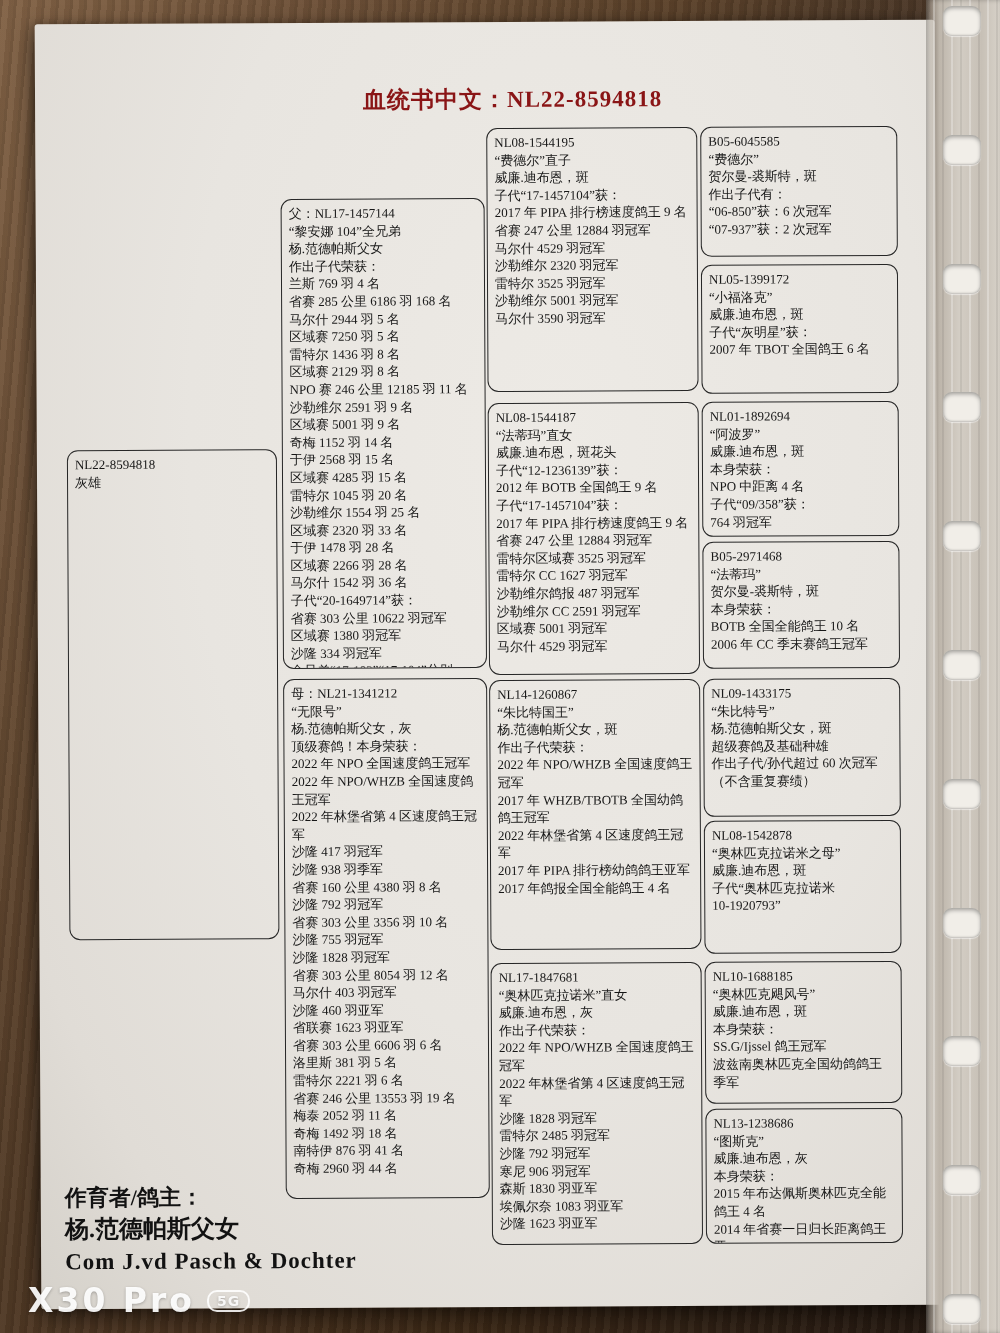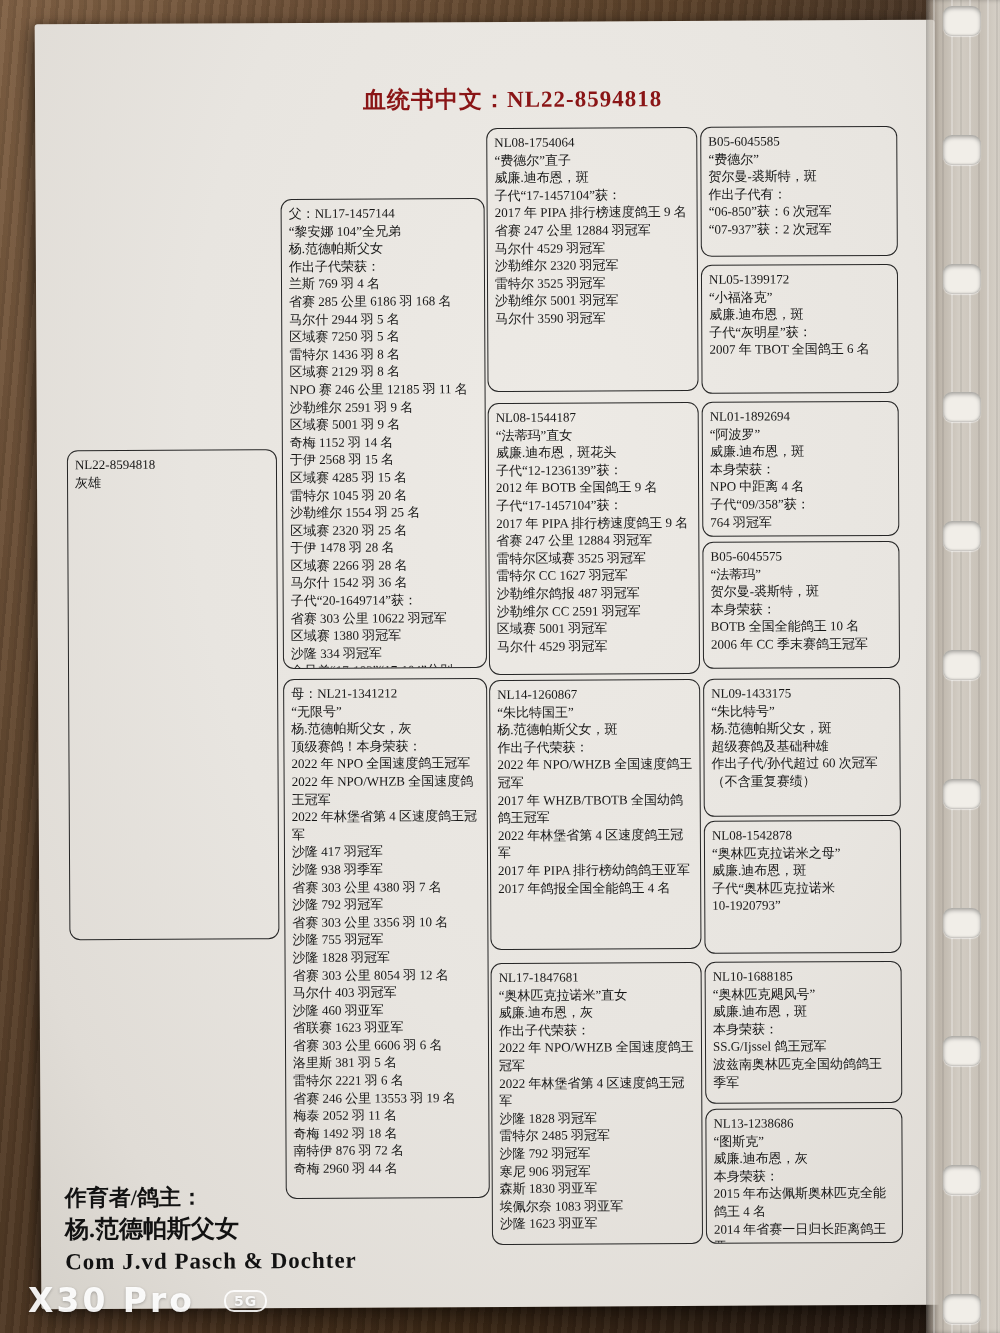--- a/index.html
+++ b/index.html
@@ -55,21 +55,21 @@
   }
   .pbox .ln{white-space:normal;word-break:break-all;}
   .footer{
     position:absolute;left:24px;top:1158px;color:#121212;font-weight:bold;
   }
   .footer .f1{font-size:22px;line-height:31px;}
   .footer .f2{font-size:24px;line-height:33px;}
   .footer .f3{font-size:23px;line-height:32px;font-family:"Liberation Serif","DejaVu Serif",serif;letter-spacing:1px;}
   .watermark{
     position:absolute;left:28px;top:1281px;z-index:30;
-    display:flex;align-items:center;gap:29px;
+    display:flex;align-items:center;gap:12px;
     color:rgba(255,255,255,0.93);
     font-family:"DejaVu Sans","Liberation Sans",sans-serif;
     text-shadow:0 1px 3px rgba(0,0,0,0.25);
     justify-content:space-between;
   }
   .watermark .wm-text{font-size:33px;font-weight:600;letter-spacing:3px;}
   .watermark .wm-badge{
     font-size:14px;font-weight:700;letter-spacing:1px;
     border:2.5px solid rgba(255,255,255,0.88);border-radius:10px;
     padding:1px 8px;color:rgba(255,255,255,0.88);
@@ -100,61 +100,61 @@
       <div class="ln">雷特尔 1436 羽 8 名</div>
       <div class="ln">区域赛 2129 羽 8 名</div>
       <div class="ln">NPO 赛 246 公里 12185 羽 11 名</div>
       <div class="ln">沙勒维尔 2591 羽 9 名</div>
       <div class="ln">区域赛 5001 羽 9 名</div>
       <div class="ln">奇梅 1152 羽 14 名</div>
       <div class="ln">于伊 2568 羽 15 名</div>
       <div class="ln">区域赛 4285 羽 15 名</div>
       <div class="ln">雷特尔 1045 羽 20 名</div>
       <div class="ln">沙勒维尔 1554 羽 25 名</div>
-      <div class="ln">区域赛 2320 羽 25 名</div>
+      <div class="ln">区域赛 2320 羽 33 名</div>
       <div class="ln">于伊 1478 羽 28 名</div>
       <div class="ln">区域赛 2266 羽 28 名</div>
       <div class="ln">马尔什 1542 羽 36 名</div>
       <div class="ln">子代“20-1649714”获：</div>
       <div class="ln">省赛 303 公里 10622 羽冠军</div>
       <div class="ln">区域赛 1380 羽冠军</div>
       <div class="ln">沙隆 334 羽冠军</div>
       <div class="ln">全兄弟“17-103”“17-104”分别</div>
     </div>
   <div class="pbox" style="left:245px;top:656px;width:204px;height:520px;">
       <div class="ln">母：NL21-1341212</div>
       <div class="ln">“无限号”</div>
       <div class="ln">杨.范德帕斯父女，灰</div>
       <div class="ln">顶级赛鸽！本身荣获：</div>
       <div class="ln">2022 年 NPO 全国速度鸽王冠军</div>
       <div class="ln">2022 年 NPO/WHZB 全国速度鸽王冠军</div>
       <div class="ln">2022 年林堡省第 4 区速度鸽王冠军</div>
       <div class="ln">沙隆 417 羽冠军</div>
       <div class="ln">沙隆 938 羽季军</div>
-      <div class="ln">省赛 303 公里 4380 羽 7 名</div>
+      <div class="ln">省赛 160 公里 4380 羽 8 名</div>
       <div class="ln">沙隆 792 羽冠军</div>
       <div class="ln">省赛 303 公里 3356 羽 10 名</div>
       <div class="ln">沙隆 755 羽冠军</div>
       <div class="ln">沙隆 1828 羽冠军</div>
       <div class="ln">省赛 303 公里 8054 羽 12 名</div>
       <div class="ln">马尔什 403 羽冠军</div>
       <div class="ln">沙隆 460 羽亚军</div>
       <div class="ln">省联赛 1623 羽亚军</div>
       <div class="ln">省赛 303 公里 6606 羽 6 名</div>
       <div class="ln">洛里斯 381 羽 5 名</div>
       <div class="ln">雷特尔 2221 羽 6 名</div>
       <div class="ln">省赛 246 公里 13553 羽 19 名</div>
       <div class="ln">梅泰 2052 羽 11 名</div>
       <div class="ln">奇梅 1492 羽 18 名</div>
-      <div class="ln">南特伊 876 羽 72 名</div>
+      <div class="ln">南特伊 876 羽 41 名</div>
       <div class="ln">奇梅 2960 羽 44 名</div>
     </div>
 
   <div class="pbox" style="left:451px;top:106px;width:211px;height:264px;">
-      <div class="ln">NL08-1754064</div>
+      <div class="ln">NL08-1544195</div>
       <div class="ln">“费德尔”直子</div>
       <div class="ln">威廉.迪布恩，斑</div>
       <div class="ln">子代“17-1457104”获：</div>
       <div class="ln">2017 年 PIPA 排行榜速度鸽王 9 名</div>
       <div class="ln">省赛 247 公里 12884 羽冠军</div>
       <div class="ln">马尔什 4529 羽冠军</div>
       <div class="ln">沙勒维尔 2320 羽冠军</div>
       <div class="ln">雷特尔 3525 羽冠军</div>
       <div class="ln">沙勒维尔 5001 羽冠军</div>
       <div class="ln">马尔什 3590 羽冠军</div>
@@ -220,21 +220,21 @@
   <div class="pbox" style="left:665px;top:381px;width:197px;height:135px;">
       <div class="ln">NL01-1892694</div>
       <div class="ln">“阿波罗”</div>
       <div class="ln">威廉.迪布恩，斑</div>
       <div class="ln">本身荣获：</div>
       <div class="ln">NPO 中距离 4 名</div>
       <div class="ln">子代“09/358”获：</div>
       <div class="ln">764 羽冠军</div>
     </div>
   <div class="pbox" style="left:665px;top:521px;width:197px;height:127px;">
-      <div class="ln">B05-6045575</div>
+      <div class="ln">B05-2971468</div>
       <div class="ln">“法蒂玛”</div>
       <div class="ln">贺尔曼-裘斯特，斑</div>
       <div class="ln">本身荣获：</div>
       <div class="ln">BOTB 全国全能鸽王 10 名</div>
       <div class="ln">2006 年 CC 季末赛鸽王冠军</div>
     </div>
   <div class="pbox" style="left:665px;top:658px;width:197px;height:138px;">
       <div class="ln">NL09-1433175</div>
       <div class="ln">“朱比特号”</div>
       <div class="ln">杨.范德帕斯父女，斑</div>

